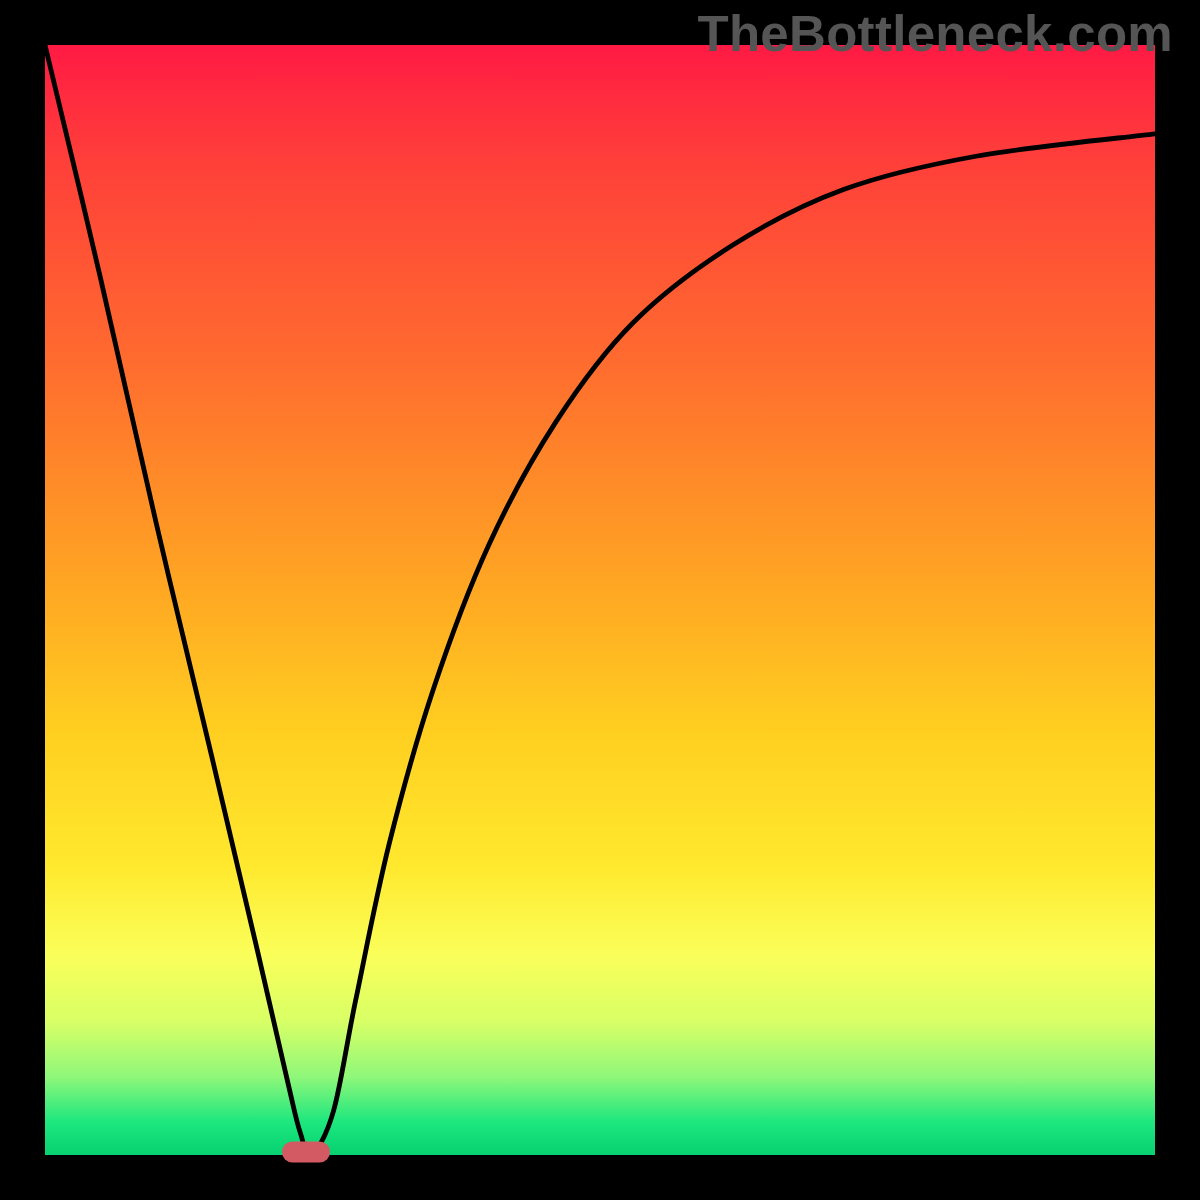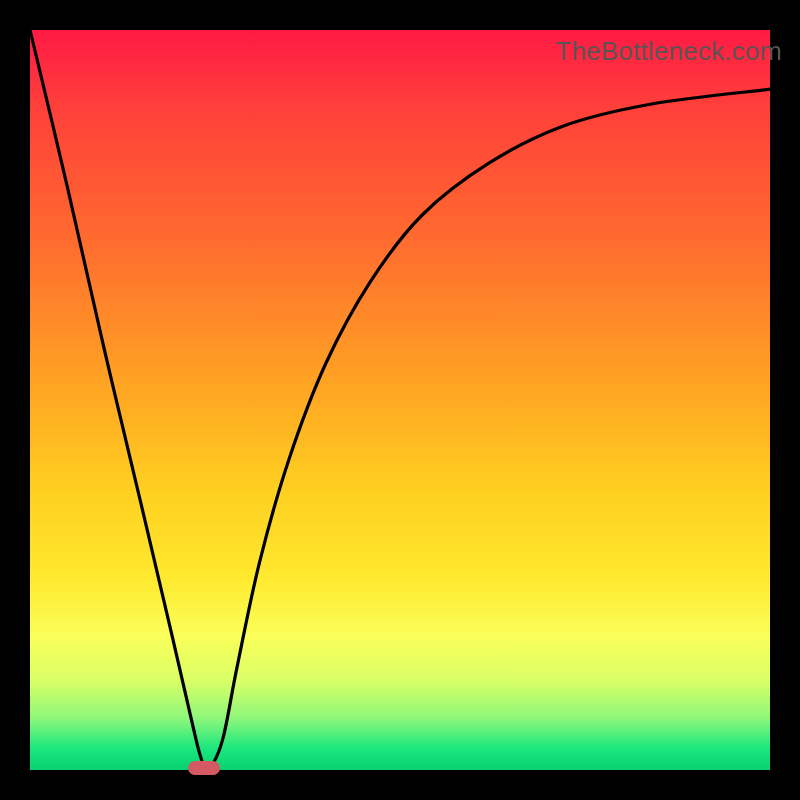--- a/index.html
+++ b/index.html
@@ -14,25 +14,24 @@
   .frame {
     position: relative;
     width: 800px;
     height: 800px;
   }
   .watermark {
     position: absolute;
     top: 4px;
     right: 18px;
     color: #555;
-    font-size: 26px;
-    font-weight: 400;
+    font-size: 34px;
+    font-weight: 700;
     letter-spacing: 0.2px;
     z-index: 20;
-    margin-top: 32px;
   }
   .plot-outer {
     position: absolute;
     left: 30px;
     top: 30px;
     width: 740px;
     height: 740px;
     background: #000;
   }
   .plot-area {

